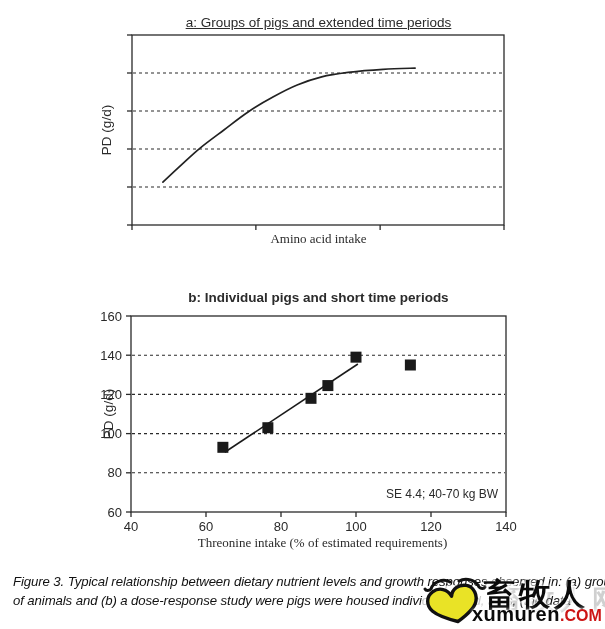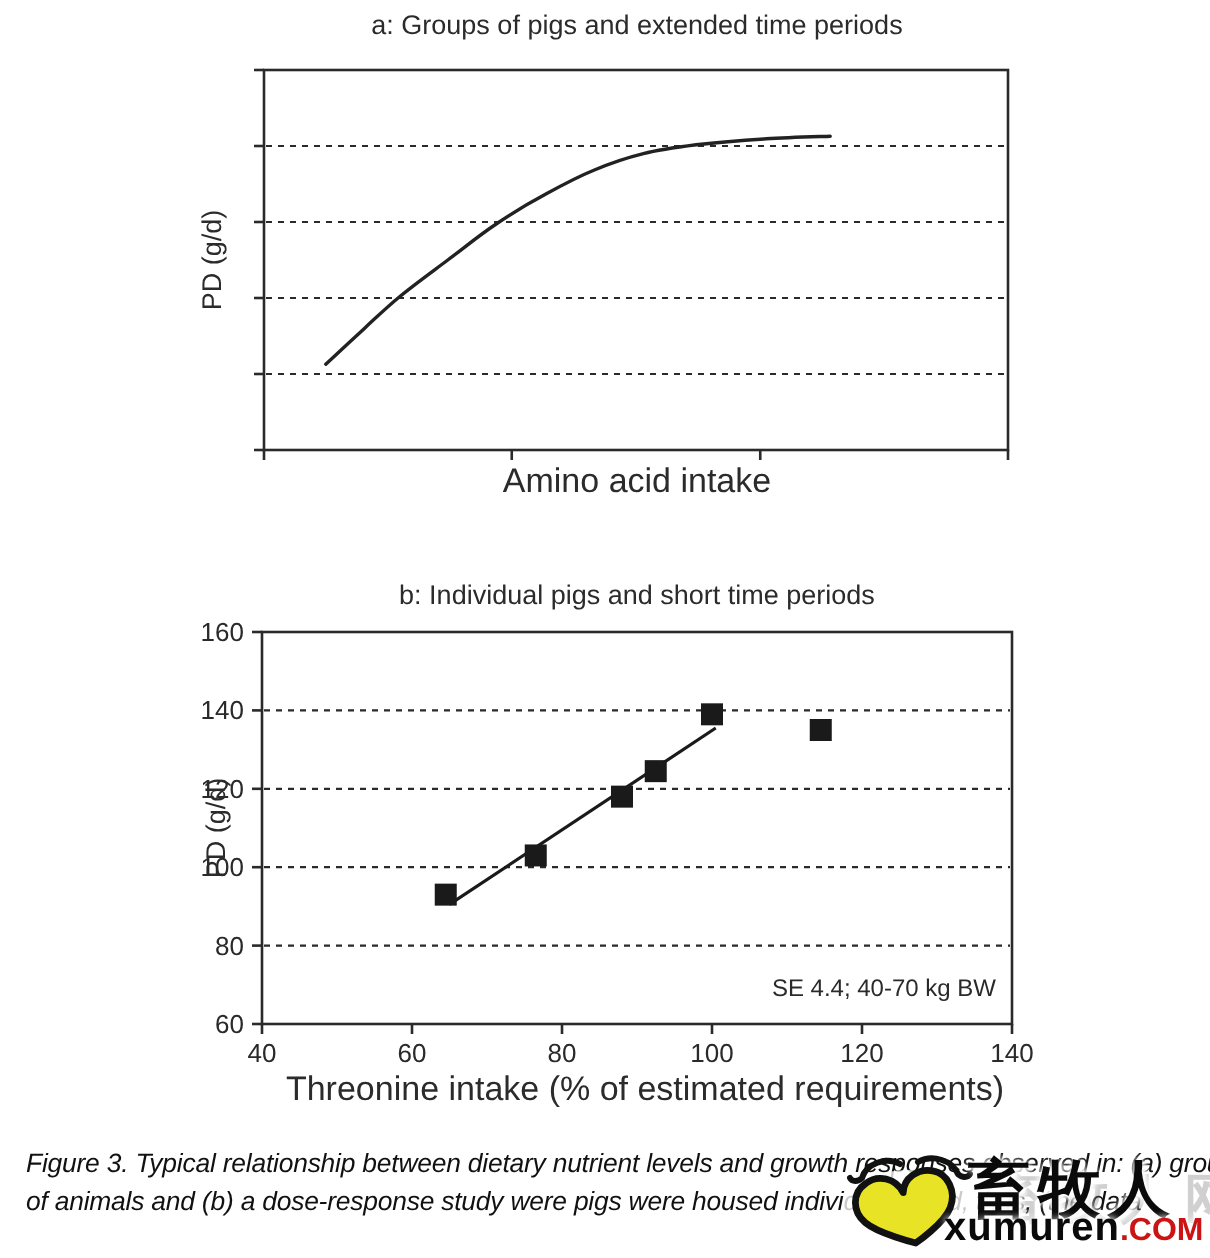--- a/index.html
+++ b/index.html
@@ -6,21 +6,21 @@
   .stage{
     position:relative;width:605px;height:629px;background:#ffffff;overflow:hidden;
     font-family:"Liberation Sans","DejaVu Sans",sans-serif;color:#2b2b2b;
   }
   .chart-title{
     position:absolute;left:31px;width:575px;text-align:center;
     font-size:13.5px;color:#2b2b2b;white-space:nowrap;
   }
   .axis-title-x{
     position:absolute;left:31px;width:575px;text-align:center;
-    font-size:17px;color:#2b2b2b;white-space:nowrap;
+    font-size:13px;color:#2b2b2b;white-space:nowrap;font-family:Liberation Serif, serif;
   }
   .vlabel{
     position:absolute;white-space:nowrap;font-size:13.5px;color:#2b2b2b;
     transform:translate(-50%,-50%) rotate(-90deg);
   }
   #plot-svg{position:absolute;left:0;top:0;}
   .caption{
     position:absolute;left:13px;top:572px;width:590px;
     font-size:13.2px;font-style:italic;line-height:19px;color:#111;
     letter-spacing:-0.1px;
@@ -43,25 +43,25 @@
     text-shadow:0 0 3px #fff,0 0 5px #fff;
   }
   .wm-domain .tld{font-size:16px;letter-spacing:0;}
   .heart-svg{position:absolute;left:0;top:3px;}
 </style>
 </head>
 <body>
 
 <div class="stage">
 
-  <div class="chart-title" style="top:5px;">a: Groups of pigs and extended time periods</div>
+  <div class="chart-title" style="top:15px;text-decoration:underline;">a: Groups of pigs and extended time periods</div>
   <div class="vlabel" style="left:106px;top:130px;">PD (g/d)</div>
   <div class="axis-title-x" style="top:231px;">Amino acid intake</div>
 
-  <div class="chart-title" style="top:290px;">b: Individual pigs and short time periods</div>
+  <div class="chart-title" style="top:290px;font-weight:bold;">b: Individual pigs and short time periods</div>
   <div class="vlabel" style="left:108px;top:414px;">PD (g/d)</div>
   <div class="axis-title-x" style="top:535px;left:35px;">Threonine intake (% of estimated requirements)</div>
 
   <svg id="plot-svg" width="605" height="629" viewBox="0 0 605 629">
       <rect x="132" y="35" width="372" height="190" fill="none" stroke="#2a2a2a" stroke-width="1.3"></rect>
       <line x1="133" y1="187" x2="503" y2="187" stroke="#2a2a2a" stroke-width="1.1" stroke-dasharray="3,3"></line>
       <line x1="133" y1="149" x2="503" y2="149" stroke="#2a2a2a" stroke-width="1.1" stroke-dasharray="3,3"></line>
       <line x1="133" y1="111" x2="503" y2="111" stroke="#2a2a2a" stroke-width="1.1" stroke-dasharray="3,3"></line>
       <line x1="133" y1="73" x2="503" y2="73" stroke="#2a2a2a" stroke-width="1.1" stroke-dasharray="3,3"></line>
       <line x1="127" y1="225" x2="132" y2="225" stroke="#2a2a2a" stroke-width="1.3"></line>

